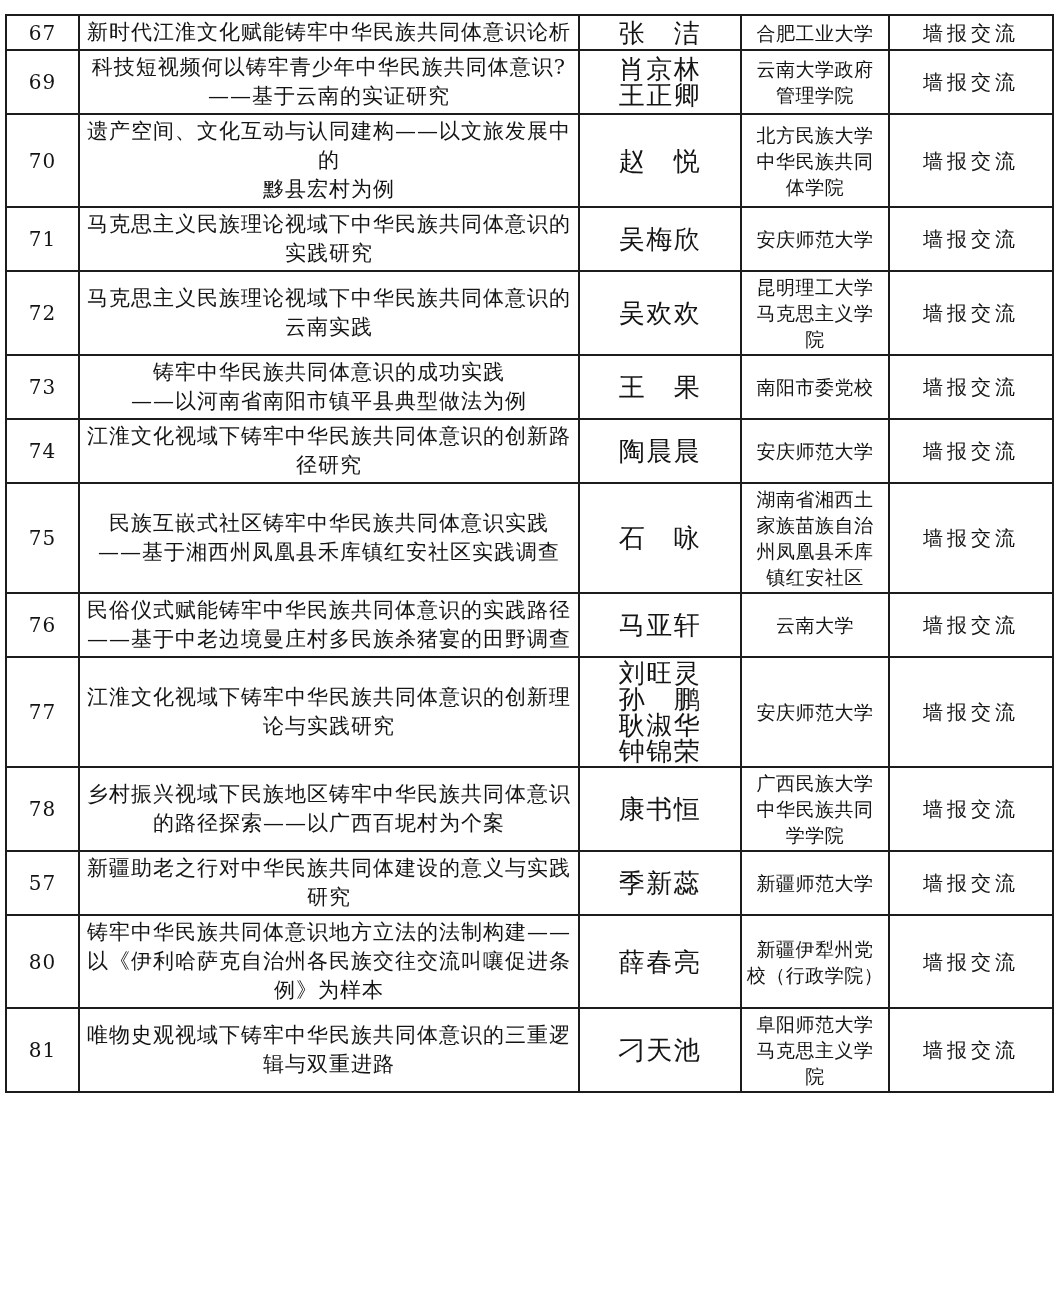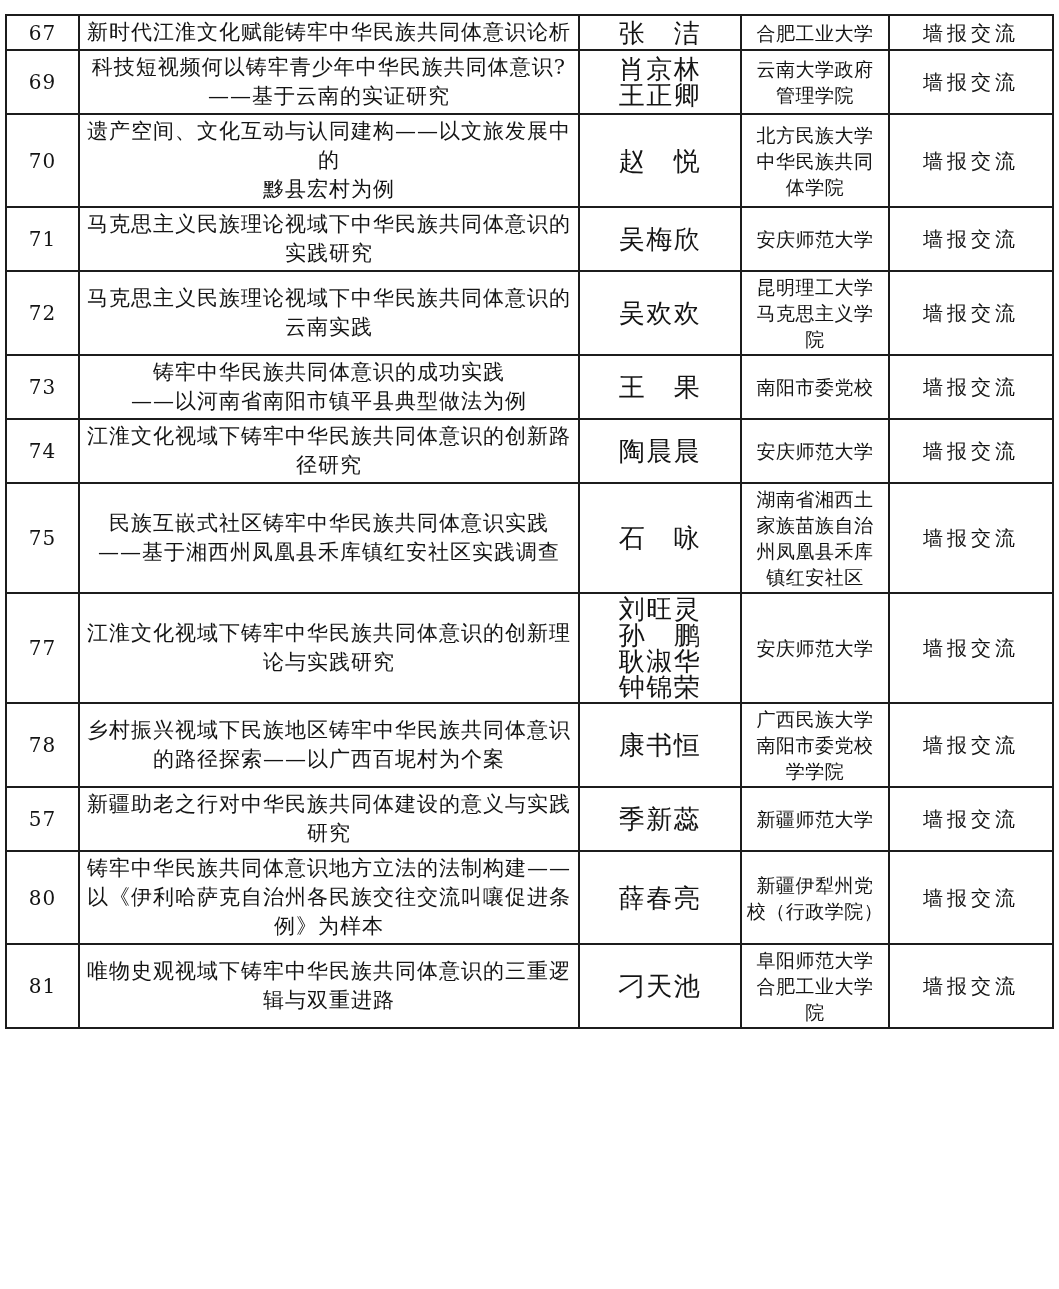--- a/index.html
+++ b/index.html
@@ -148,37 +148,45 @@
     <td class="col-title">民族互嵌式社区铸牢中华民族共同体意识实践
 ——基于湘西州凤凰县禾库镇红安社区实践调查</td>
     <td class="col-author">石　咏</td>
     <td class="col-affil">湖南省湘西土
 家族苗族自治
 州凤凰县禾库
 镇红安社区</td>
     <td class="col-type">墙报交流</td>
   </tr>
         <tr>
+    <td class="col-no">76</td>
+    <td class="col-title">民俗仪式赋能铸牢中华民族共同体意识的实践路径
+——基于中老边境曼庄村多民族杀猪宴的田野调查</td>
+    <td class="col-author">马亚轩</td>
+    <td class="col-affil">云南大学</td>
+    <td class="col-type">墙报交流</td>
+  </tr>
+        <tr>
     <td class="col-no">77</td>
     <td class="col-title">江淮文化视域下铸牢中华民族共同体意识的创新理
 论与实践研究</td>
     <td class="col-author">刘旺灵
 孙　鹏
 耿淑华
 钟锦荣</td>
     <td class="col-affil">安庆师范大学</td>
     <td class="col-type">墙报交流</td>
   </tr>
         <tr>
     <td class="col-no">78</td>
     <td class="col-title">乡村振兴视域下民族地区铸牢中华民族共同体意识
 的路径探索——以广西百坭村为个案</td>
     <td class="col-author">康书恒</td>
     <td class="col-affil">广西民族大学
-南阳市委党校
+中华民族共同
 学学院</td>
     <td class="col-type">墙报交流</td>
   </tr>
         <tr>
     <td class="col-no">57</td>
     <td class="col-title">新疆助老之行对中华民族共同体建设的意义与实践
 研究</td>
     <td class="col-author">季新蕊</td>
     <td class="col-affil">新疆师范大学</td>
     <td class="col-type">墙报交流</td>
@@ -192,19 +200,19 @@
     <td class="col-affil">新疆伊犁州党
 校（行政学院）</td>
     <td class="col-type">墙报交流</td>
   </tr>
         <tr>
     <td class="col-no">81</td>
     <td class="col-title">唯物史观视域下铸牢中华民族共同体意识的三重逻
 辑与双重进路</td>
     <td class="col-author">刁天池</td>
     <td class="col-affil">阜阳师范大学
-合肥工业大学
+马克思主义学
 院</td>
     <td class="col-type">墙报交流</td>
   </tr>
       </tbody>
   </table>
 </div>
 
 </body></html>

